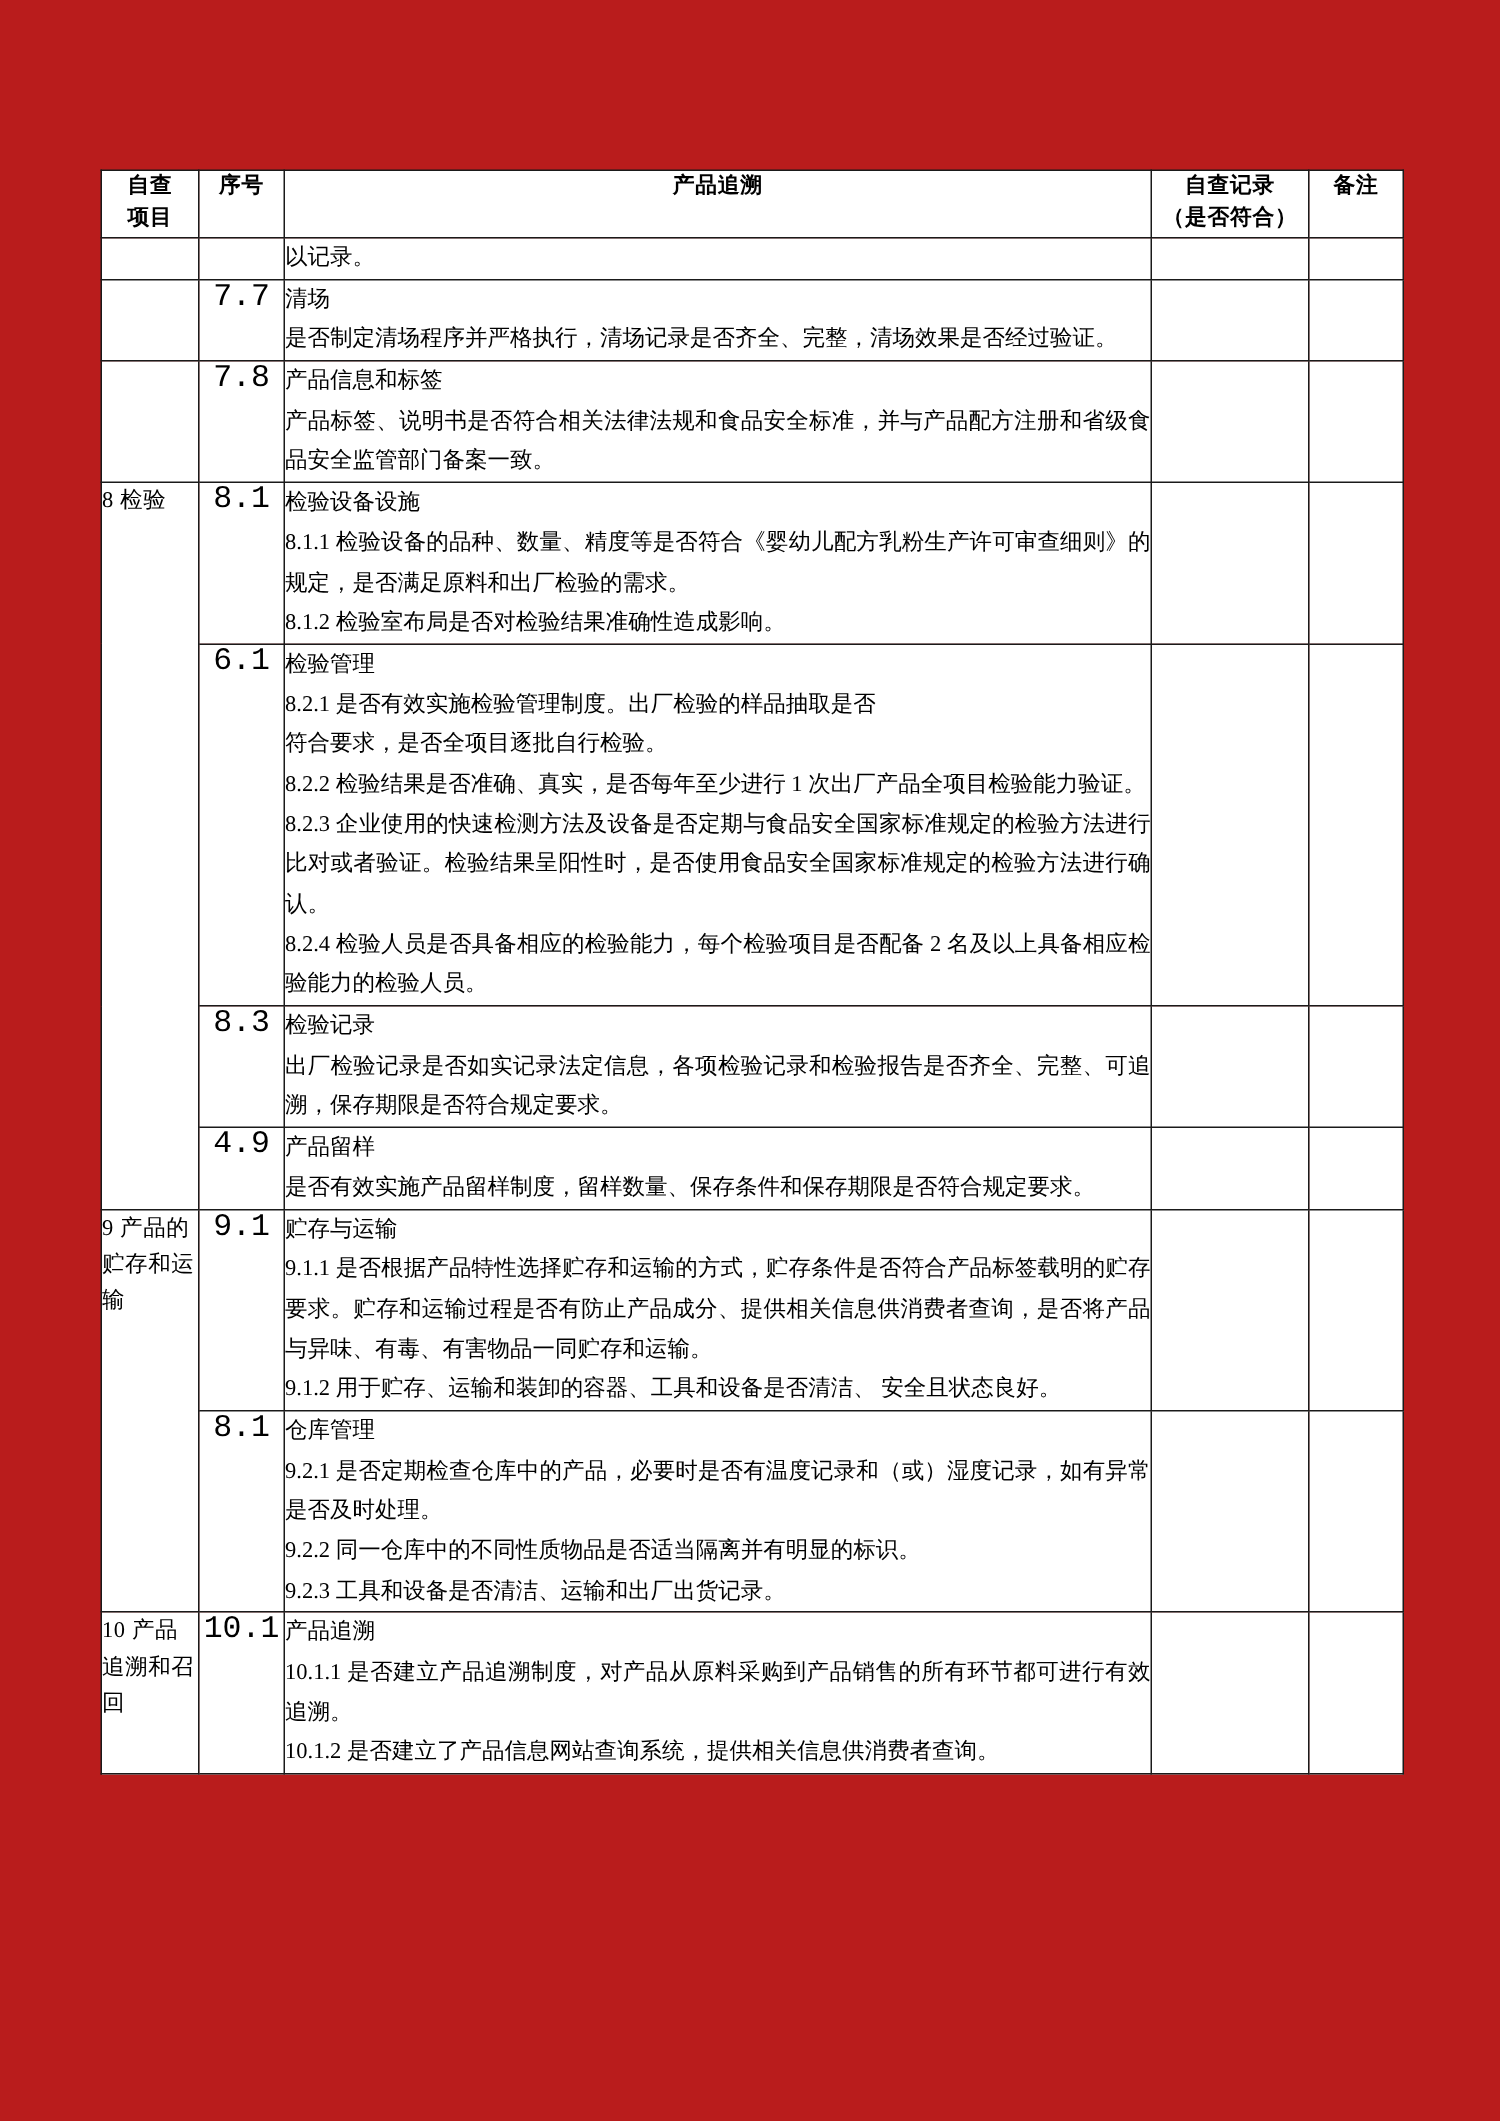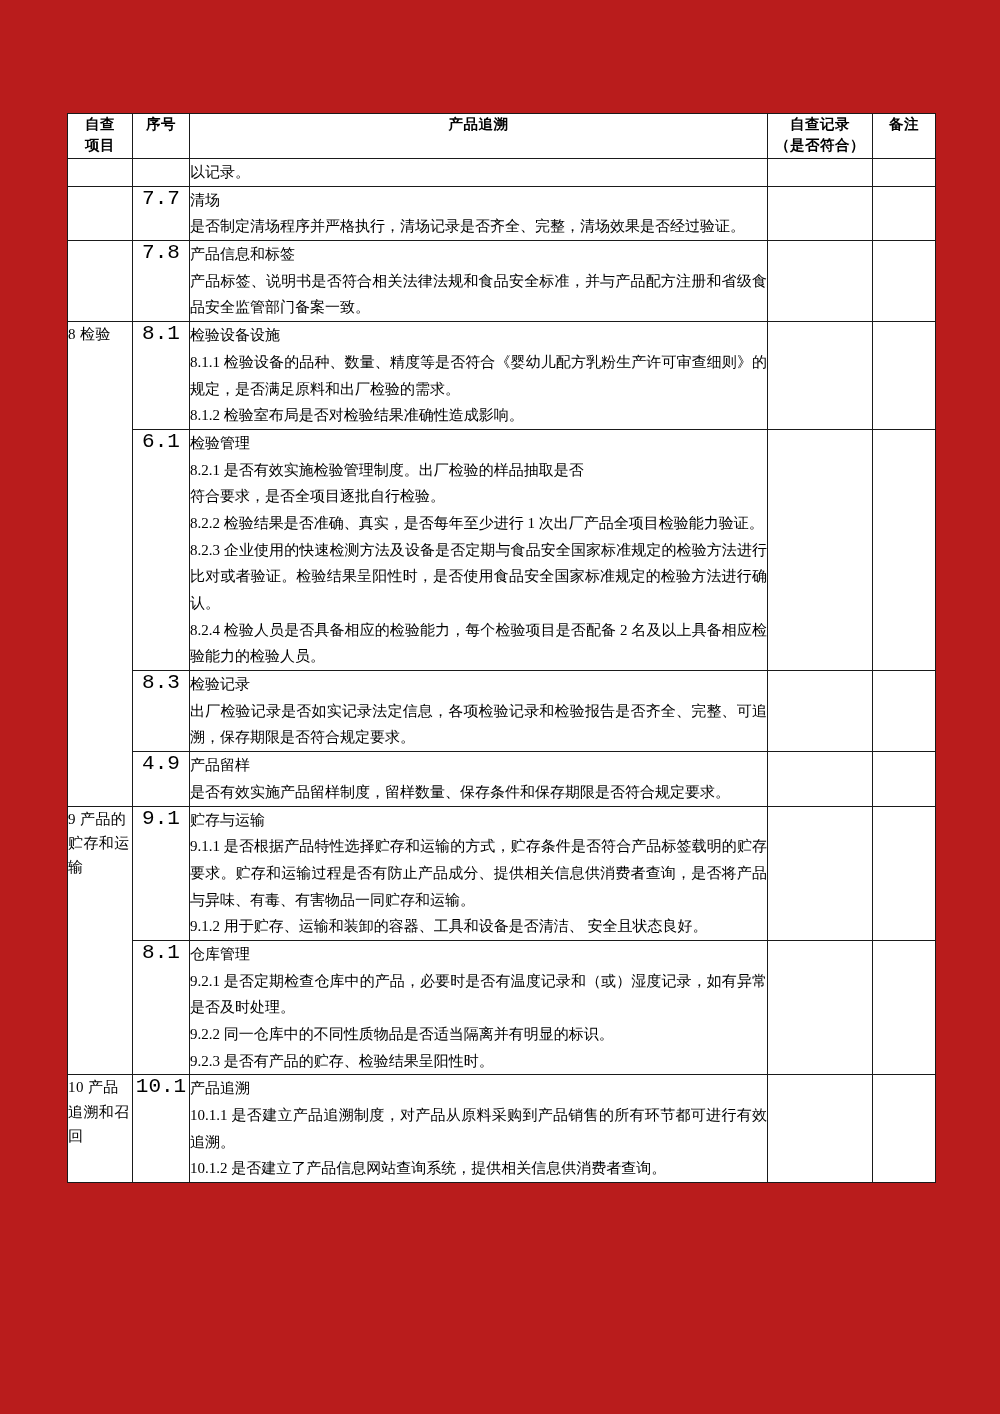--- a/index.html
+++ b/index.html
@@ -215,21 +215,21 @@
             </td>
             <td class="record"></td>
             <td class="remark"></td>
           </tr>
           <tr>
             <td class="no">8.1</td>
             <td class="content">
               <span class="sub">仓库管理</span>
               <span class="sub">9.2.1 是否定期检查仓库中的产品，必要时是否有温度记录和（或）湿度记录，如有异常是否及时处理。</span>
               <span class="sub">9.2.2 同一仓库中的不同性质物品是否适当隔离并有明显的标识。</span>
-              <span class="sub">9.2.3 是否有产品的贮存、检验结果呈阳性时。</span>
+              <span class="sub">9.2.3 工具和设备是否清洁、运输和出厂出货记录。</span>
             </td>
             <td class="record"></td>
             <td class="remark"></td>
           </tr>
           <tr>
             <td class="item" rowspan="1">
               <span class="itxt">10 产品追溯和召回</span>
             </td>
             <td class="no">10.1</td>
             <td class="content">

